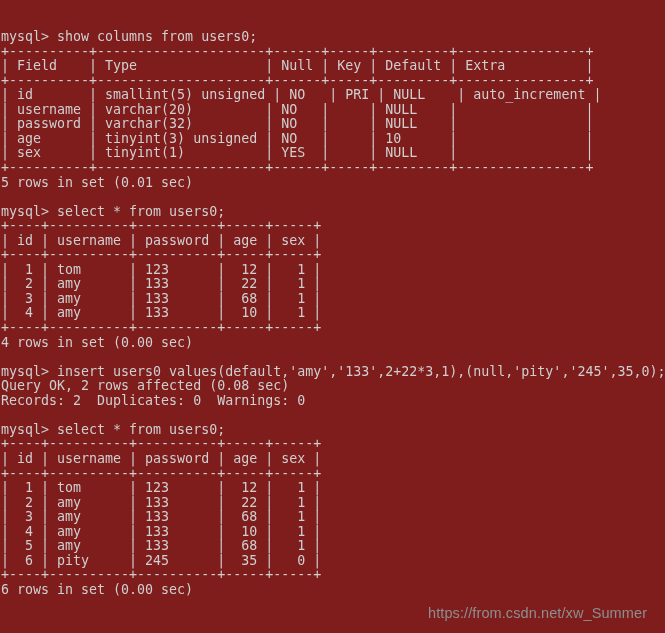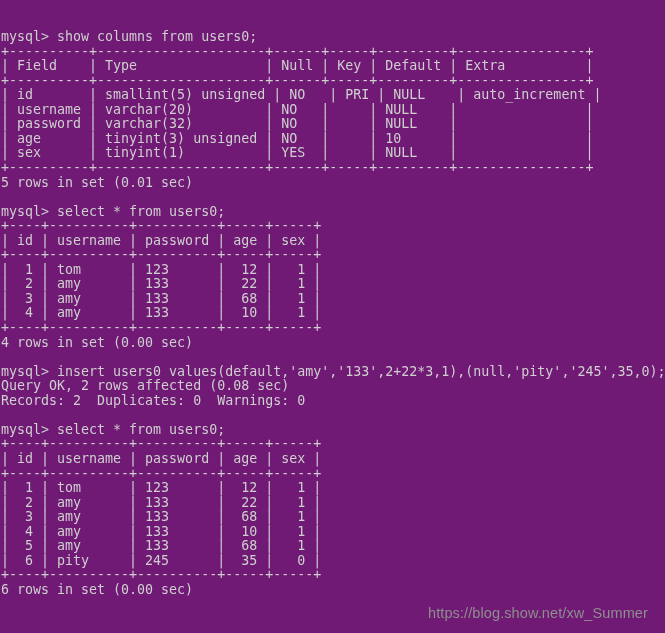--- a/index.html
+++ b/index.html
@@ -4,21 +4,21 @@
 <style>
   html, body {
     margin: 0;
     padding: 0;
     background: #000000;
   }
   #terminal {
     position: relative;
     width: 665px;
     height: 633px;
-    background: #701a75;
+    background: #7f1d1d;
     color: #cfcfcf;
     font-family: "DejaVu Sans Mono", "Liberation Mono", monospace;
     font-size: 13.3px;
     line-height: 14.55px;
     overflow: hidden;
     box-sizing: border-box;
     padding: 1px 0 0 1px;
     white-space: pre;
     letter-spacing: 0px;
   }
@@ -42,14 +42,14 @@
     line-height: 17px;
     letter-spacing: 0.1px;
     white-space: pre;
   }
 </style>
 </head>
 <body>
 
 <div id="terminal">
   <div id="console-output"><div class="line">mysql&gt; show columns from users0;</div><div class="line">+----------+---------------------+------+-----+---------+----------------+</div><div class="line">| Field    | Type                | Null | Key | Default | Extra          |</div><div class="line">+----------+---------------------+------+-----+---------+----------------+</div><div class="line">| id       | smallint(5) unsigned | NO   | PRI | NULL    | auto_increment |</div><div class="line">| username | varchar(20)         | NO   |     | NULL    |                |</div><div class="line">| password | varchar(32)         | NO   |     | NULL    |                |</div><div class="line">| age      | tinyint(3) unsigned | NO   |     | 10      |                |</div><div class="line">| sex      | tinyint(1)          | YES  |     | NULL    |                |</div><div class="line">+----------+---------------------+------+-----+---------+----------------+</div><div class="line">5 rows in set (0.01 sec)</div><div class="blank"></div><div class="line">mysql&gt; select * from users0;</div><div class="line">+----+----------+----------+-----+-----+</div><div class="line">| id | username | password | age | sex |</div><div class="line">+----+----------+----------+-----+-----+</div><div class="line">|  1 | tom      | 123      |  12 |   1 |</div><div class="line">|  2 | amy      | 133      |  22 |   1 |</div><div class="line">|  3 | amy      | 133      |  68 |   1 |</div><div class="line">|  4 | amy      | 133      |  10 |   1 |</div><div class="line">+----+----------+----------+-----+-----+</div><div class="line">4 rows in set (0.00 sec)</div><div class="blank"></div><div class="line">mysql&gt; insert users0 values(default,'amy','133',2+22*3,1),(null,'pity','245',35,0);</div><div class="line">Query OK, 2 rows affected (0.08 sec)</div><div class="line">Records: 2  Duplicates: 0  Warnings: 0</div><div class="blank"></div><div class="line">mysql&gt; select * from users0;</div><div class="line">+----+----------+----------+-----+-----+</div><div class="line">| id | username | password | age | sex |</div><div class="line">+----+----------+----------+-----+-----+</div><div class="line">|  1 | tom      | 123      |  12 |   1 |</div><div class="line">|  2 | amy      | 133      |  22 |   1 |</div><div class="line">|  3 | amy      | 133      |  68 |   1 |</div><div class="line">|  4 | amy      | 133      |  10 |   1 |</div><div class="line">|  5 | amy      | 133      |  68 |   1 |</div><div class="line">|  6 | pity     | 245      |  35 |   0 |</div><div class="line">+----+----------+----------+-----+-----+</div><div class="line">6 rows in set (0.00 sec)</div></div>
-  <div id="watermark">https://blog.show.net/xw_Summer</div>
+  <div id="watermark">https://from.csdn.net/xw_Summer</div>
 </div>
 
 </body></html>

